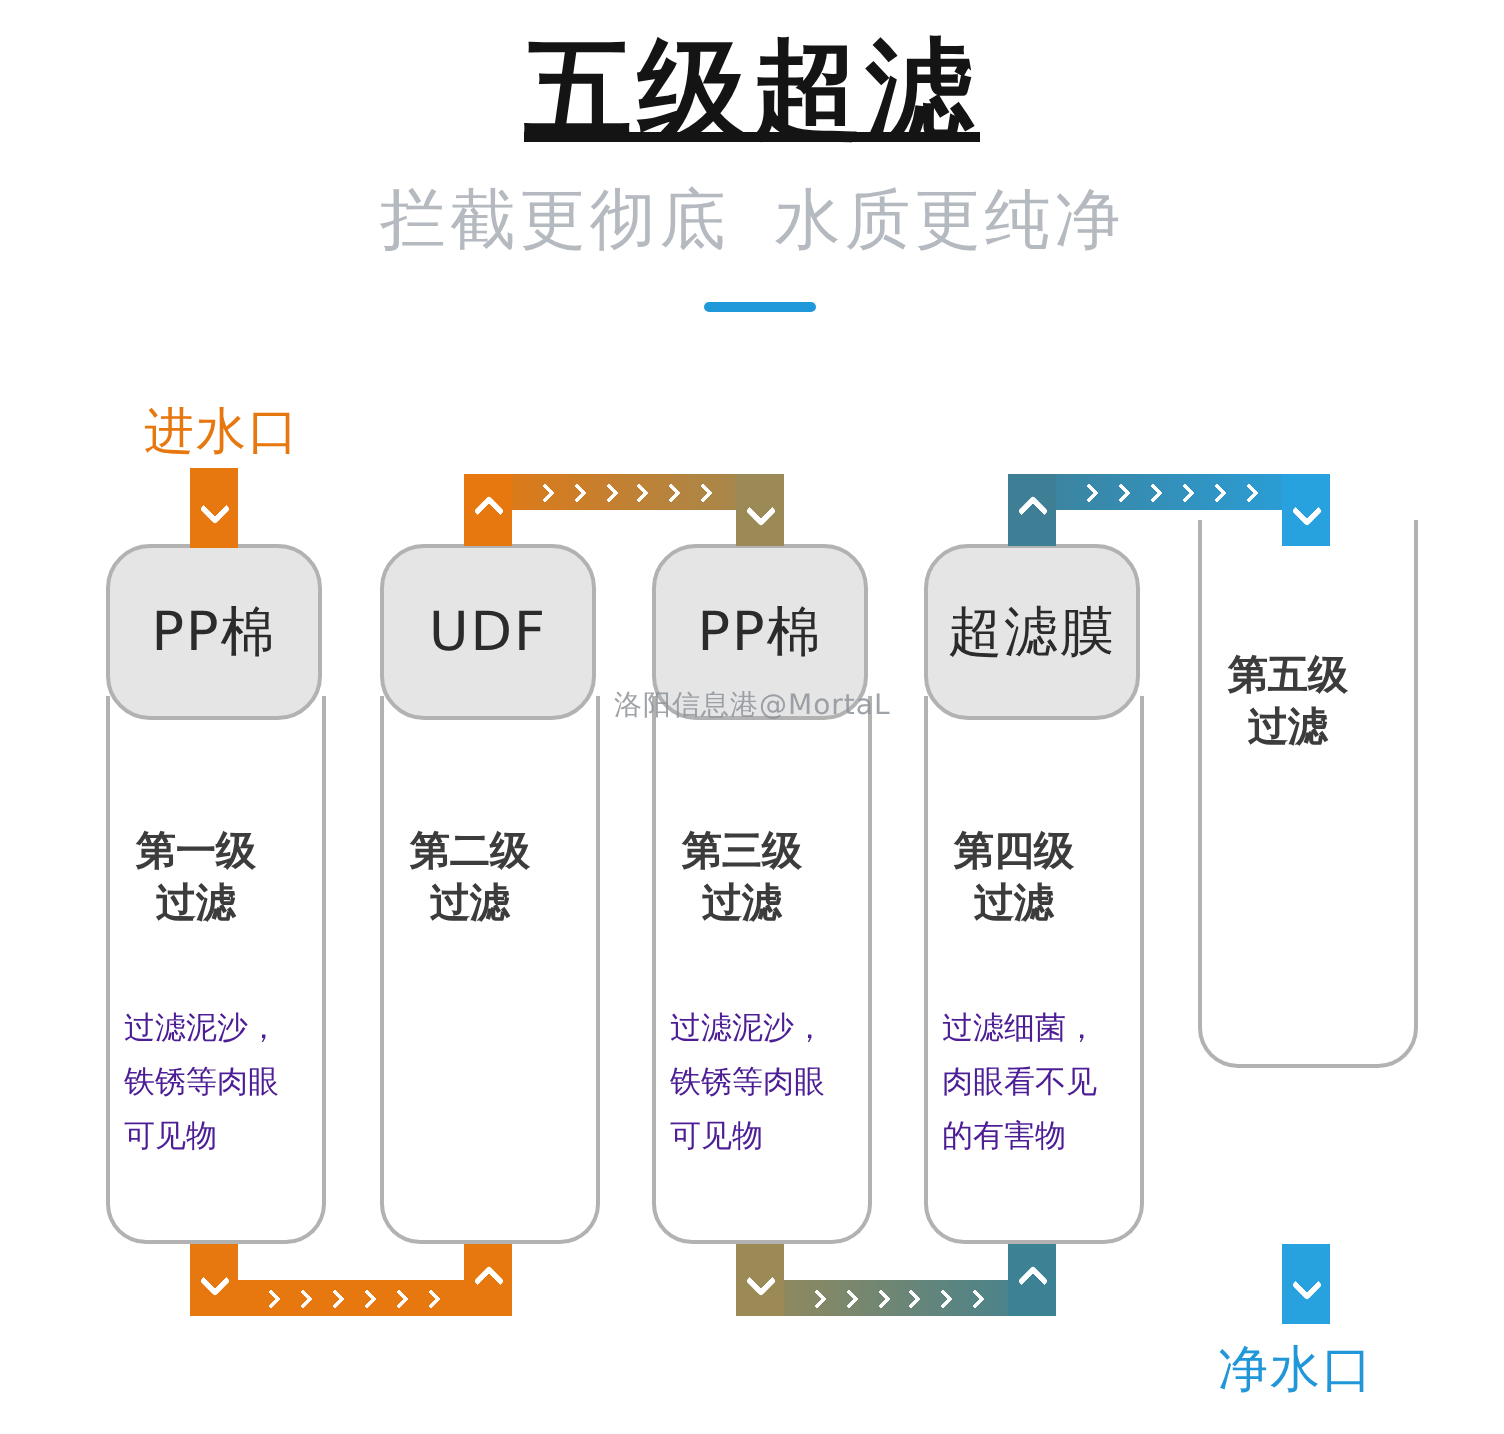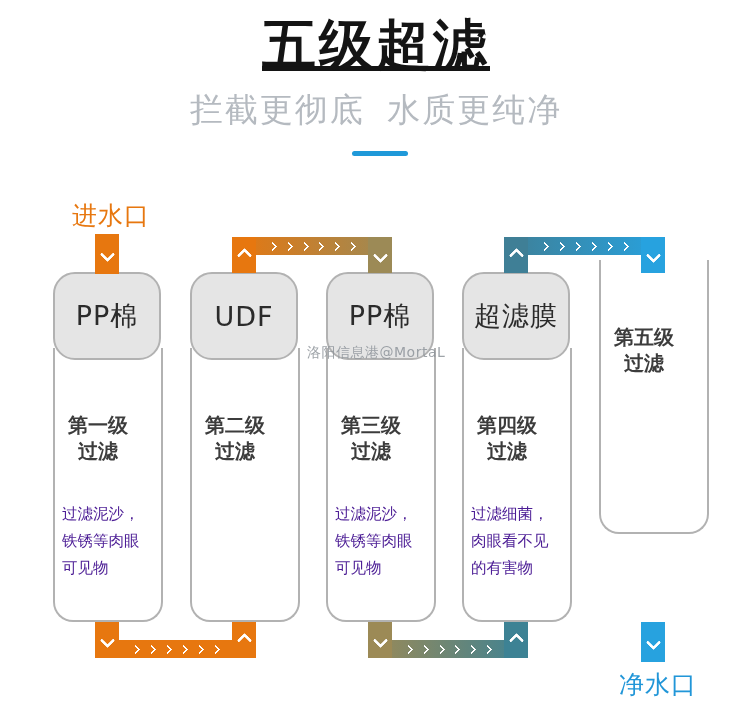--- a/index.html
+++ b/index.html
@@ -76,21 +76,21 @@
   .grad-teal-blue .endblock.right{background:#27a2df}
   
   .port {
     position:absolute; width:24px; height:40px; z-index:3;
     display:flex; align-items:center; justify-content:center;
   }
   .port.inlet { left:95px; top:234px; background:#e7770f; }
   .port.outlet { left:641px; top:622px; background:#27a2df; }
   .port-label { position:absolute; font-size:25px; letter-spacing:1px; z-index:3; }
   .inlet-label { left:72px; top:199px; color:#e7770f; }
-  .outlet-label { left:609px; top:668px; width:88px; text-align:right; color:#2196d8; }
+  .outlet-label { left:609px; top:668px; width:88px; text-align:left; color:#2196d8; }
   
   .chev { display:block; }
   .bar .chev {
     width:7px; height:7px; border-top:2.5px solid #fff; border-right:2.5px solid #fff;
     border-radius:1px; transform:rotate(45deg); flex:0 0 auto;
   }
   .endblock .chev, .port .chev {
     width:11px; height:11px; border-top:3.5px solid #fff; border-right:3.5px solid #fff;
     border-radius:2px;
   }

